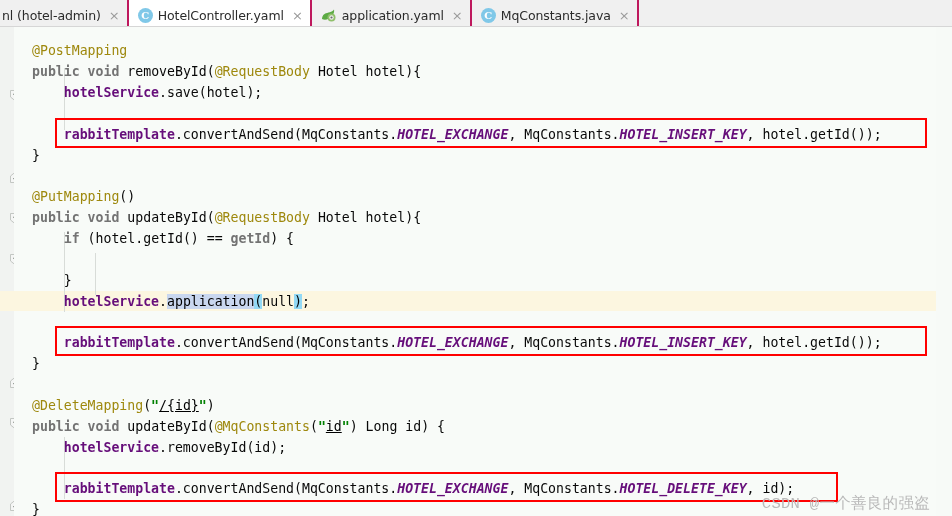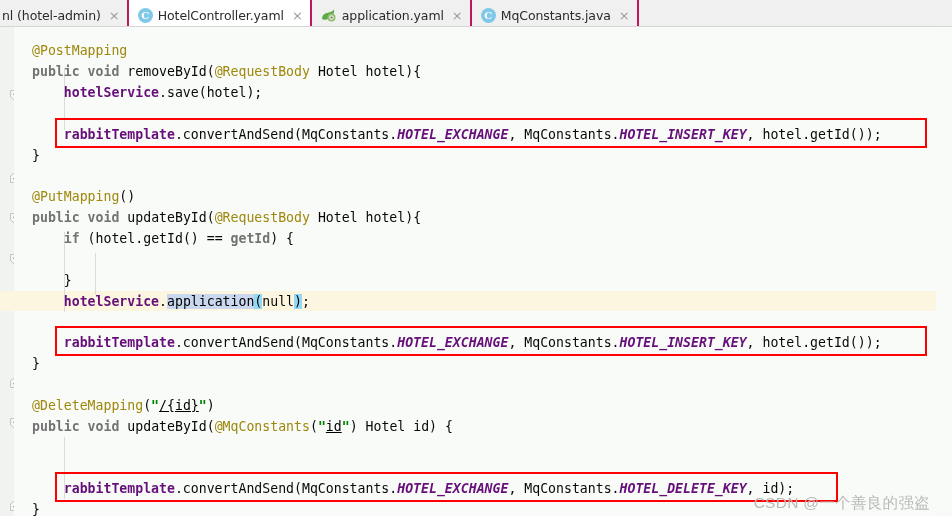--- a/index.html
+++ b/index.html
@@ -132,21 +132,21 @@
     background: transparent;
     pointer-events: none;
   }
 
   
   .watermark {
     position: absolute;
     right: 6px; bottom: 2px;
     font-size: 15.5px;
     color: #b9b9b9;
-    font-family: Liberation Sans, sans-serif;
+    font-family: Liberation Mono, monospace;
     white-space: nowrap;
     letter-spacing: 0.3px;
   }
   
   .scroll-strip {
     position: absolute; right: 0; top: 27px;
     width: 8px; height: 489px; background: transparent;
   }
 </style>
 </head>
@@ -263,21 +263,22 @@
       <div class="ln" style="top:160px"><span class="ann">@PutMapping</span><span class="plain">()</span></div>
       <div class="ln" style="top:181px"><span class="kw">public</span> <span class="kw">void</span> <span class="plain">updateById(</span><span class="ann">@RequestBody</span><span class="plain"> Hotel hotel){</span></div>
       <div class="ln" style="top:202px"><span class="plain">    </span><span class="kw">if</span> <span class="plain">(hotel.getId() == </span><span class="kw">getId</span><span class="plain">) {</span></div>
       <div class="ln" style="top:244px"><span class="plain">    }</span></div>
       <div class="ln" style="top:265px"><span class="plain">    </span><span class="fld">hotelService</span><span class="plain">.</span><span class="sel">application</span><span class="brkt">(</span><span class="plain">null</span><span class="brkt">)</span><span class="plain">;</span></div>
       <div class="ln" style="top:286px"></div>
       <div class="ln" style="top:306px"><span class="plain">    </span><span class="fld">rabbitTemplate</span><span class="plain">.convertAndSend(MqConstants.</span><span class="sfld">HOTEL_EXCHANGE</span><span class="plain">, MqConstants.</span><span class="sfld">HOTEL_INSERT_KEY</span><span class="plain">, hotel.getId());</span></div>
       <div class="ln" style="top:327px"><span class="plain">}</span></div>
       <div class="ln" style="top:348px"></div>
       <div class="ln" style="top:369px"><span class="ann">@DeleteMapping</span><span class="plain">(</span><span class="str">"</span><span class="strpath">/{id}</span><span class="str">"</span><span class="plain">)</span></div>
-      <div class="ln" style="top:390px"><span class="kw">public</span> <span class="kw">void</span> <span class="plain">updateById(</span><span class="ann">@MqConstants</span><span class="plain">(</span><span class="str">"</span><span class="strpath">id</span><span class="str">"</span><span class="plain">) Hotel id) {</span></div>
+      <div class="ln" style="top:390px"><span class="kw">public</span> <span class="kw">void</span> <span class="plain">updateById(</span><span class="ann">@MqConstants</span><span class="plain">(</span><span class="str">"</span><span class="strpath">id</span><span class="str">"</span><span class="plain">) Long id) {</span></div>
+      <div class="ln" style="top:411px"><span class="plain">    </span><span class="fld">hotelService</span><span class="plain">.removeById(id);</span></div>
       <div class="ln" style="top:432px"></div>
       <div class="ln" style="top:452px"><span class="plain">    </span><span class="fld">rabbitTemplate</span><span class="plain">.convertAndSend(MqConstants.</span><span class="sfld">HOTEL_EXCHANGE</span><span class="plain">, MqConstants.</span><span class="sfld">HOTEL_DELETE_KEY</span><span class="plain">, id);</span></div>
       <div class="ln" style="top:473px"><span class="plain">}</span></div>
 
     </div>
 
     <div class="redbox" style="left:41px; top:91px;  width:872px; height:30px;"></div>
     <div class="redbox" style="left:41px; top:299px; width:872px; height:30px;"></div>
     <div class="redbox" style="left:41px; top:445px; width:783px; height:30px;"></div>
 

